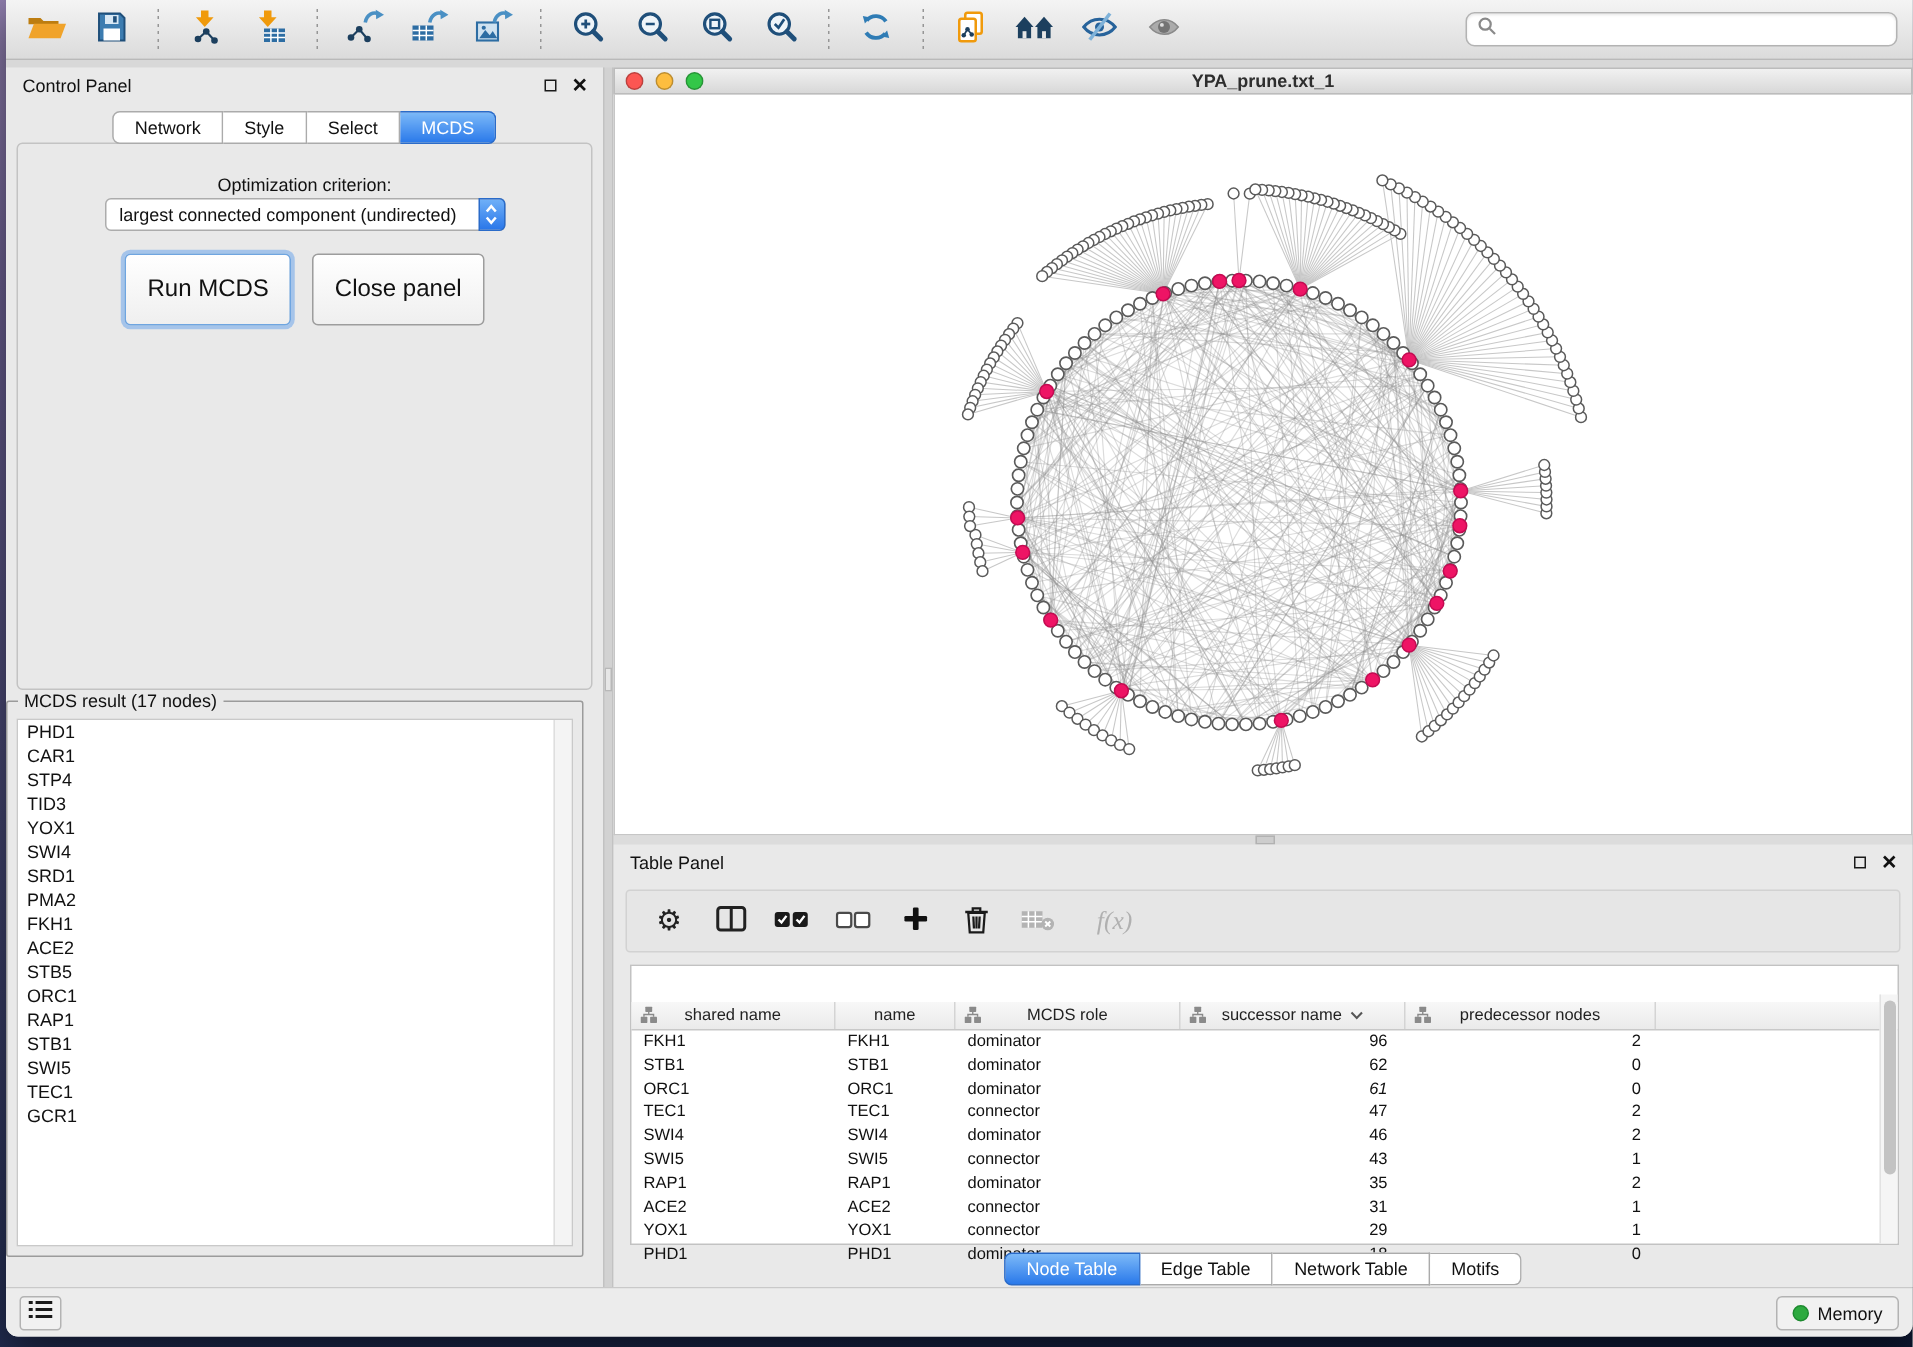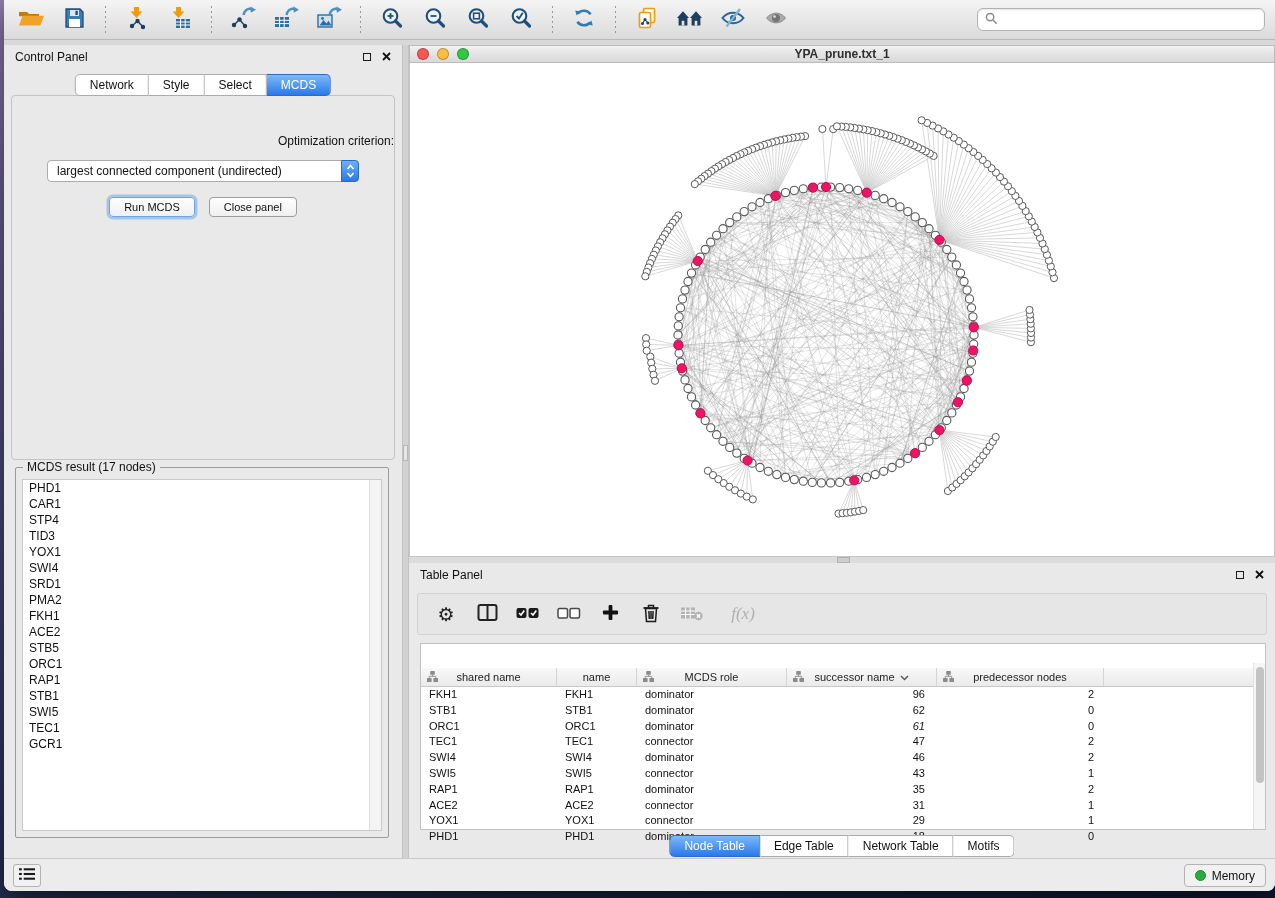--- a/index.html
+++ b/index.html
@@ -36,33 +36,33 @@
 
   .seg-tabs { position:absolute; top:29px; left:50%; transform:translateX(-50%); display:flex; z-index:2; }
   .seg-tab { background:#ffffff; border:1px solid #ababab; border-left:none; padding:0 14px;
     font-size:12px; color:#111; height:22px; line-height:21px; cursor:default; }
   .seg-tab:first-child { border-left:1px solid #ababab; border-radius:5px 0 0 5px; }
   .seg-tab:last-child { border-radius:0 5px 5px 0; }
   .seg-tab.active { background:linear-gradient(#7cb9f8,#2a79ea); color:#fff; border-color:#2a6bc9; }
 
   .cp-subpanel { position:absolute; left:7px; right:7px; top:50px; height:365px;
     border:1px solid #c3c3c3; border-radius:4px; background:#e9e9e9; }
-  .opt-label { text-align:right; margin-top:38px; font-size:12px; color:#111; }
-  .select { margin:12px auto 0; width:312px; height:22px; background:#fff; border:1px solid #acacac;
+  .opt-label { text-align:center; margin-top:20px; font-size:12px; color:#111; }
+  .select { margin:2px auto 0; width:267px; height:22px; background:#fff; border:1px solid #acacac;
     border-radius:4px; display:flex; align-items:center; position:relative; font-size:12px;
     padding:0 20px 0 9px; color:#111; }
   .select .stepper { position:absolute; right:-1px; top:-1px; bottom:-1px; width:18px;
     background:linear-gradient(#6fb0f8,#2a77e9); border-radius:0 4px 4px 0;
     display:flex; align-items:center; justify-content:center; border:1px solid #2a6bc9; }
   .btn-row { display:flex; justify-content:center; gap:14px; margin-top:15px; }
   .btn { background:linear-gradient(#ffffff,#efefef); border:1px solid #9d9d9d; border-radius:4px;
-    font-size:11px; padding:3px 14px; color:#111; font-family:"Liberation Sans",sans-serif; cursor:default; }
+    font-size:16px; padding:14px 14px; color:#111; font-family:"Liberation Sans",sans-serif; cursor:default; }
   .btn.focused { border-color:#6fa5e0; box-shadow:0 0 0 2.5px rgba(110,165,235,.55); }
 
-  .group-box { position:absolute; left:11px; right:13px; top:422px; height:371px;
+  .group-box { position:absolute; left:0; right:13px; top:422px; height:371px;
     border:1px solid #9b9b9b; border-radius:2px; }
   .group-title { position:absolute; top:-8px; left:7px; background:#e9e9e9; padding:0 4px;
     font-size:12px; color:#111; }
   .listbox { position:absolute; left:6px; right:6px; top:11px; bottom:6px; background:#fff;
     border:1px solid #c9c9c9; overflow:hidden; }
   .list-item { font-size:12px; height:16px; line-height:16px; padding-left:6px; color:#111; }
   .list-scroll { position:absolute; right:0; top:0; bottom:0; width:12px; background:#f4f4f4;
     border-left:1px solid #dedede; }
 
   

